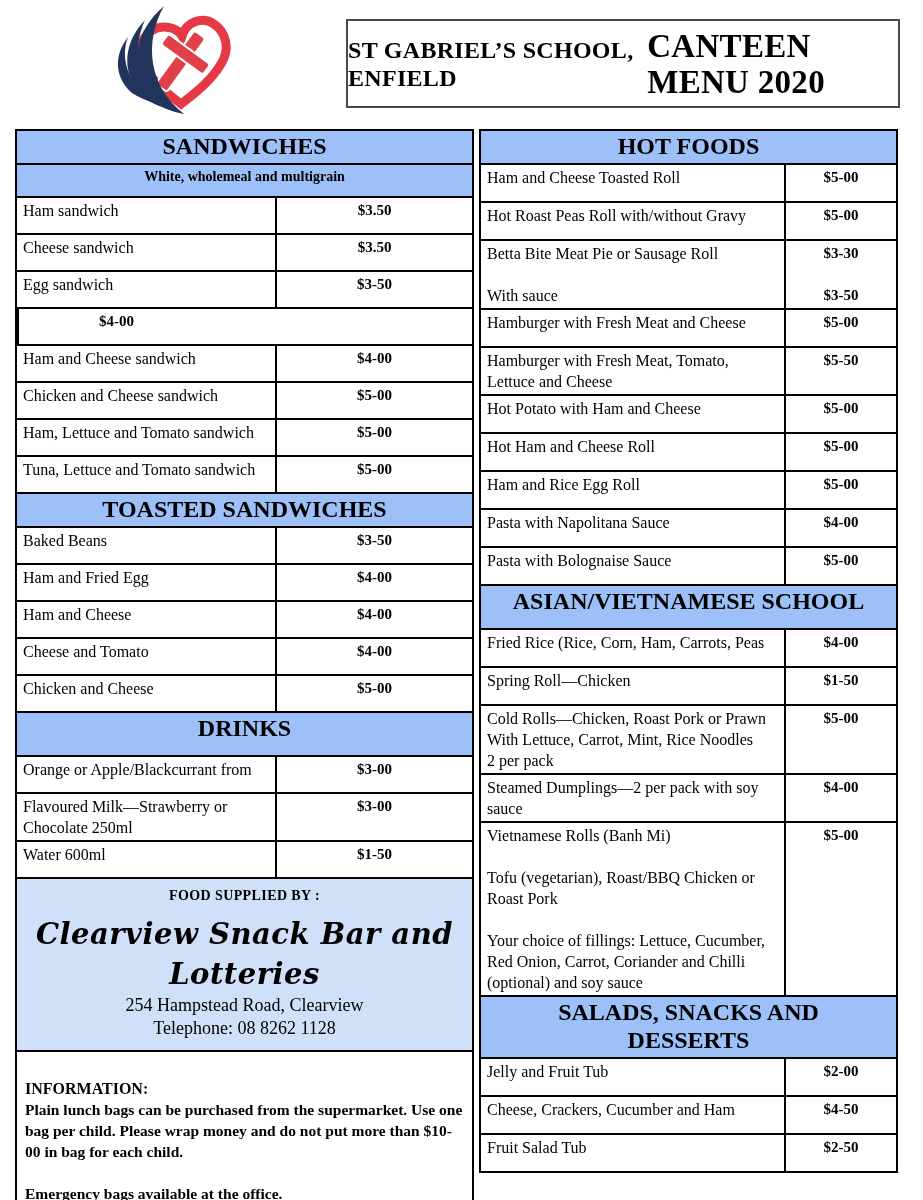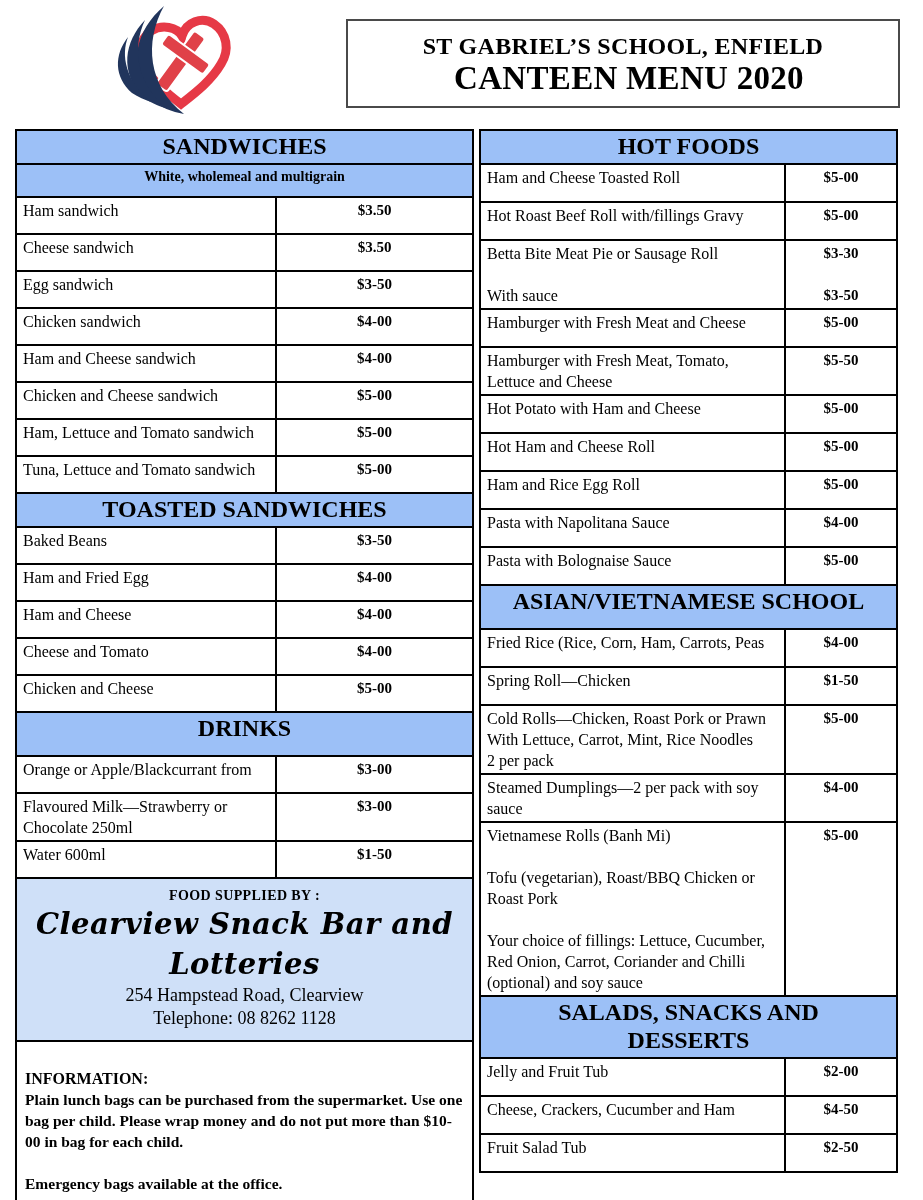--- a/index.html
+++ b/index.html
@@ -14,21 +14,21 @@
     background:#fff;
     font-family:"Liberation Serif", serif;
     color:var(--ink);
     overflow:hidden;
   }
   
   .logo{position:absolute;left:98px;top:4px;width:150px;height:112px;}
   .title-box{
     position:absolute;left:346px;top:19px;width:550px;height:85px;
     border:2px solid #4a4a4a;background:#fff;
-    display:flex;flex-direction:column;align-items:center;justify-content:center;
+    display:flex;flex-direction:row;align-items:center;justify-content:center;
   }
   .title-line1{font-size:24px;font-weight:bold;letter-spacing:.3px;line-height:28px;}
   .title-line2{font-size:33px;font-weight:bold;letter-spacing:.3px;line-height:36px;margin-left:12px;}
   
   .col{position:absolute;top:121px;}
   .col.left{left:15px;width:459px;}
   .col.right{left:479px;width:419px;}
   
   .sec-header{
     border:2px solid #000;background:var(--blue);
@@ -54,21 +54,21 @@
   .rows.colR .cell.price{flex:0 0 104px;}
   .rows.colR .row{min-height:36px;}
   
   .supplier-box{
     border:2px solid #000;margin-top:-2px;background:var(--lightblue);
     text-align:center;padding:9px 6px 10px;
   }
   .sup-head{font-weight:bold;font-size:14px;letter-spacing:.4px;}
   .sup-name{
     font-family:"DejaVu Serif", serif;font-style:italic;font-weight:bold;
-    font-size:29px;line-height:40px;margin-top:0;letter-spacing:.5px;
+    font-size:29px;line-height:40px;margin-top:10px;letter-spacing:.5px;
   }
   .sup-addr,.sup-phone{font-size:18px;line-height:23px;}
   
   .info-box{
     border:2px solid #000;margin-top:-2px;background:#fff;
     padding:26px 8px 10px;min-height:134px;box-sizing:border-box;
     font-weight:bold;font-size:15.5px;line-height:21px;
   }
   .info-heading{font-size:16px;}
   .info-note{margin-top:21px;}
@@ -113,21 +113,20 @@
         </div>
         <div class="row">
           <div class="cell name">Cheese sandwich</div>
           <div class="cell price">$3.50</div>
         </div>
         <div class="row">
           <div class="cell name">Egg sandwich</div>
           <div class="cell price">$3-50</div>
         </div>
         <div class="row">
-          <div class="cell name">Chicken sandwich</div>
           <div class="cell price">$4-00</div>
         </div>
         <div class="row">
           <div class="cell name">Ham and Cheese sandwich</div>
           <div class="cell price">$4-00</div>
         </div>
         <div class="row">
           <div class="cell name">Chicken and Cheese sandwich</div>
           <div class="cell price">$5-00</div>
         </div>
@@ -197,21 +196,21 @@
   </div>
 
   <div class="col right">
     <div class="sec-header">HOT FOODS</div>
     <div class="rows colR">
         <div class="row">
           <div class="cell name">Ham and Cheese Toasted Roll</div>
           <div class="cell price">$5-00</div>
         </div>
         <div class="row">
-          <div class="cell name">Hot Roast Beef  Roll with/fillings Gravy</div>
+          <div class="cell name">Hot Roast Peas  Roll with/without Gravy</div>
           <div class="cell price">$5-00</div>
         </div>
         <div class="row">
           <div class="cell name">Betta Bite Meat Pie or Sausage Roll
 
 With sauce</div>
           <div class="cell price">$3-30
 
 $3-50</div>
         </div>

